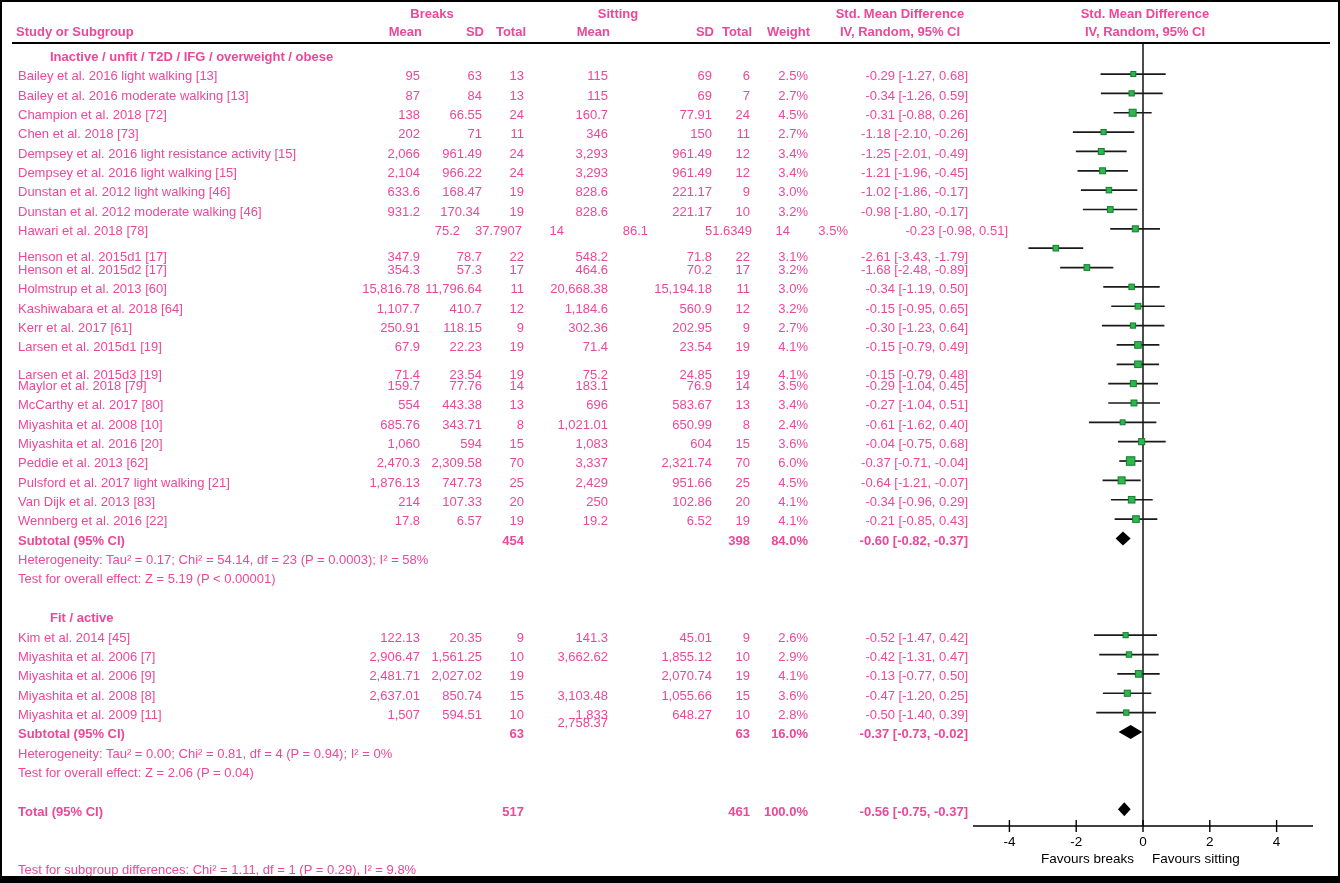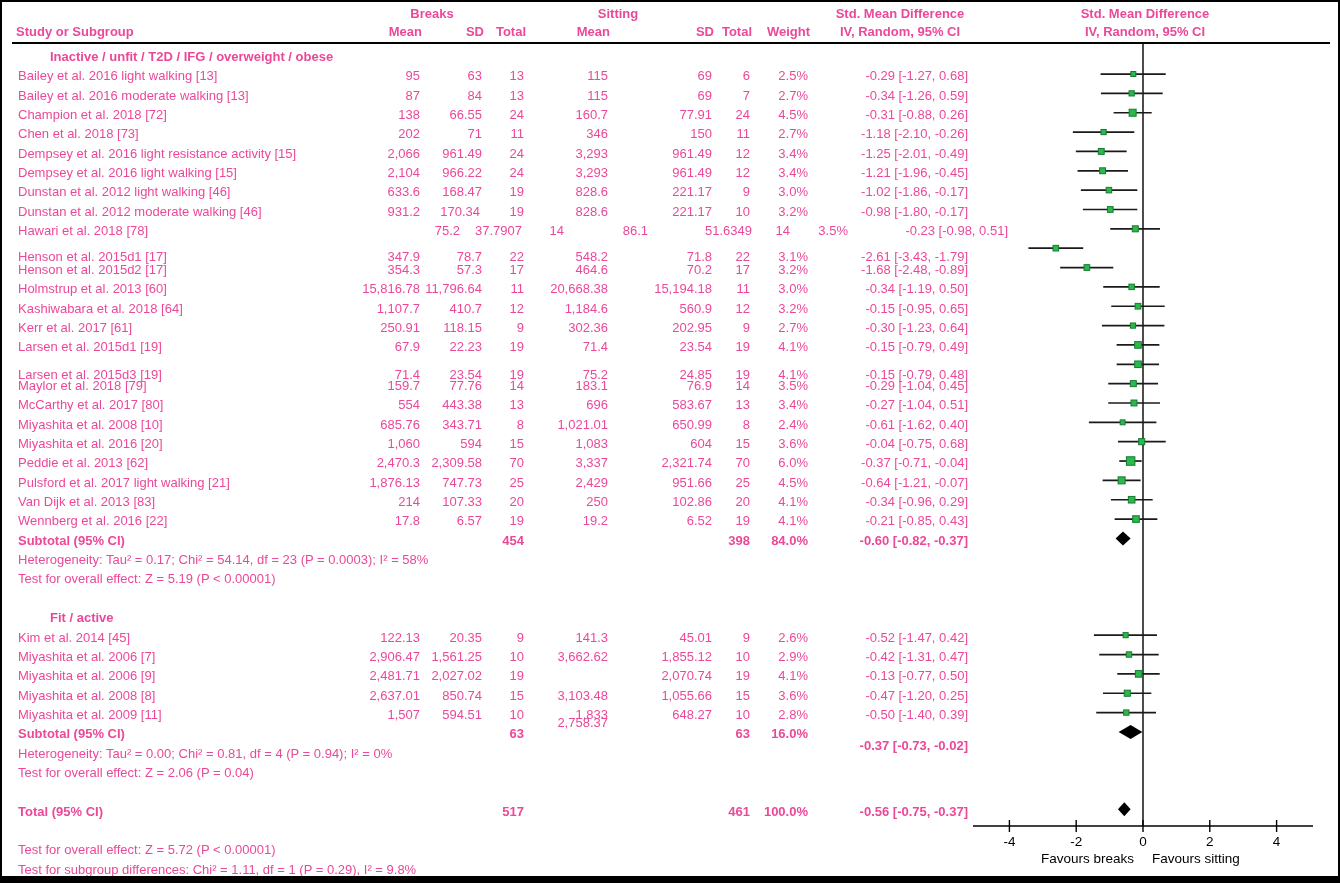--- a/index.html
+++ b/index.html
@@ -381,38 +381,35 @@
         <span style="right: 626px;">648.27</span>
         <span style="right: 588px;">10</span>
         <span style="right: 530px;">2.8%</span>
         <span style="right: 370px;">-0.50 [-1.40, 0.39]</span>
       </div>
       <div class="row bold" style="top: 722.25px;">
         <span style="left: 16px;">Subtotal (95% CI)</span>
         <span style="right: 814px;">63</span>
         <span style="right: 588px;">63</span>
         <span style="right: 530px;">16.0%</span>
-        <span style="right: 370px; margin-top: 12px;">-0.37 [-0.73, -0.02]</span>
+        <span style="right: 370px;">-0.37 [-0.73, -0.02]</span>
       </div>
       <div class="row" style="top: 741.6px;">
         <span style="left: 16px;">Heterogeneity: Tau² = 0.00; Chi² = 0.81, df = 4 (P = 0.94); I² = 0%</span>
       </div>
       <div class="row" style="top: 760.95px;">
         <span style="left: 16px;">Test for overall effect: Z = 2.06 (P = 0.04)</span>
       </div>
       <div class="row" style="top: 780.3px;"></div>
       <div class="row bold" style="top: 799.65px;">
         <span style="left: 16px;">Total (95% CI)</span>
         <span style="right: 814px;">517</span>
         <span style="right: 588px;">461</span>
         <span style="right: 530px;">100.0%</span>
         <span style="right: 370px;">-0.56 [-0.75, -0.37]</span>
-      </div>
-      <div class="row" style="top: 838.35px;">
-        <span style="left: 16px;">Test for overall effect: Z = 5.72 (P &lt; 0.00001)</span>
       </div>
       <div class="row" style="top: 857.7px;">
         <span style="left: 16px;">Test for subgroup differences: Chi² = 1.11, df = 1 (P = 0.29), I² = 9.8%</span>
       </div>
     </div>
 
   <svg id="plot" width="1340" height="883" viewBox="0 0 1340 883">
       <line x1="1143" y1="44" x2="1143" y2="826" stroke="#000000" stroke-width="1.4"></line>
       <line x1="1100.582" y1="74.02499999999999" x2="1165.712" y2="74.02499999999999" stroke="#1a1a1a" stroke-width="1.7"></line>
       <rect x="1130.814" y="71.52499999999999" width="5" height="5" fill="#2db84b" stroke="#157a33" stroke-width="1"></rect>

